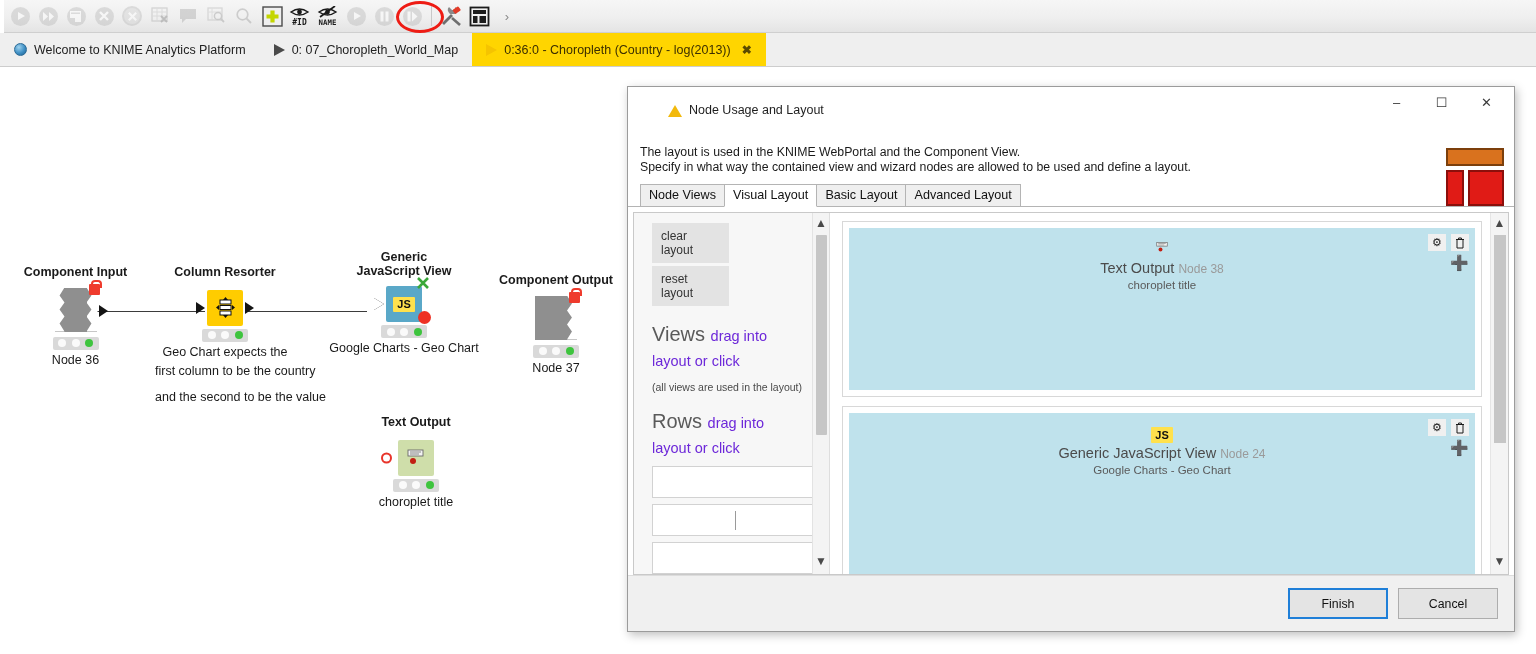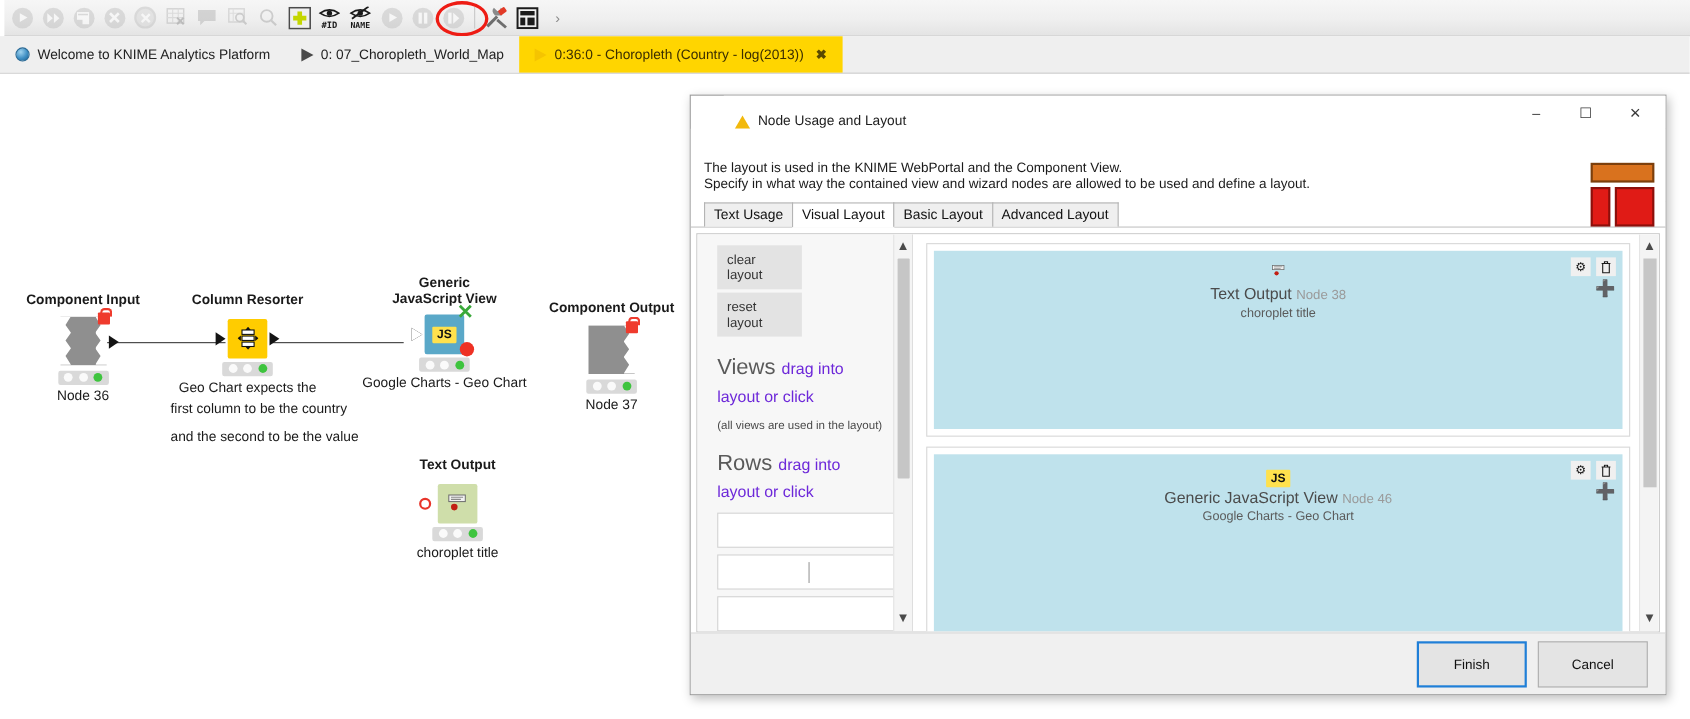--- a/index.html
+++ b/index.html
@@ -340,21 +340,21 @@
     width: 12px; background: #c6c6c6; margin: 2px 0 auto;
   }
 
   #dlg-footer {
     height: 56px; background: #f0f0f0;
     border-top: 1px solid #dcdcdc;
     display: flex; align-items: center; justify-content: flex-end;
     padding-right: 16px; gap: 10px;
   }
   .fbtn {
-    min-width: 100px; height: 42px;
+    min-width: 100px; height: 31px;
     font-size: 12.3px; color: #111;
     background: #e4e4e4; border: 1px solid #adadad;
     font-family: "Liberation Sans", sans-serif;
   }
   .fbtn.primary { border: 2px solid #1f7fd8; background: #e4e4e4; }
 </style>
 </head>
 <body>
 
 <div id="toolbar">
@@ -638,21 +638,21 @@
     <div>The layout is used in the KNIME WebPortal and the Component View.</div>
     <div>Specify in what way the contained view and wizard nodes are allowed to be used and define a layout.</div>
     <svg id="knime-logo-mark" viewBox="0 0 62 60">
       <rect x="4" y="2" width="56" height="16" fill="#d9721e" stroke="#7c3f0c" stroke-width="2"></rect>
       <rect x="4" y="24" width="16" height="34" fill="#e01b16" stroke="#8c0f0b" stroke-width="2"></rect>
       <rect x="26" y="24" width="34" height="34" fill="#e01b16" stroke="#8c0f0b" stroke-width="2"></rect>
     </svg>
   </div>
 
   <div id="dlg-tabs">
-    <div class="dtab">Text Usage</div>
+    <div class="dtab">Node Views</div>
     <div class="dtab active">Visual Layout</div>
     <div class="dtab">Basic Layout</div>
     <div class="dtab">Advanced Layout</div>
   </div>
 
   <div id="dlg-body">
     <div id="dlg-inner">
 
       <div id="left-col">
         <button class="lbtn">clear layout</button>
@@ -709,21 +709,21 @@
               </div>
               <span class="plus-sq">➕</span>
             </div>
           </div>
 
           <div class="lcard" style="height:176px;">
             <div class="lcard-inner">
               <span class="js-chip">JS</span>
               <div class="lc-title">
                 <span>Generic JavaScript View</span>
-                <span class="nodeid">Node 46</span>
+                <span class="nodeid">Node 24</span>
               </div>
               <div class="lc-sub">Google Charts - Geo Chart</div>
               <div class="lcard-tools">
                 <span class="tool-sq">⚙</span>
                 <span class="tool-sq">
                   <svg width="10" height="12" viewBox="0 0 10 12">
                     <path d="M1 2.5 H9 M2 2.5 V11 H8 V2.5 M3.6 2.5 V1 H6.4 V2.5" stroke="#1a1a1a" stroke-width="1" fill="none"></path>
                   </svg>
                 </span>
               </div>

